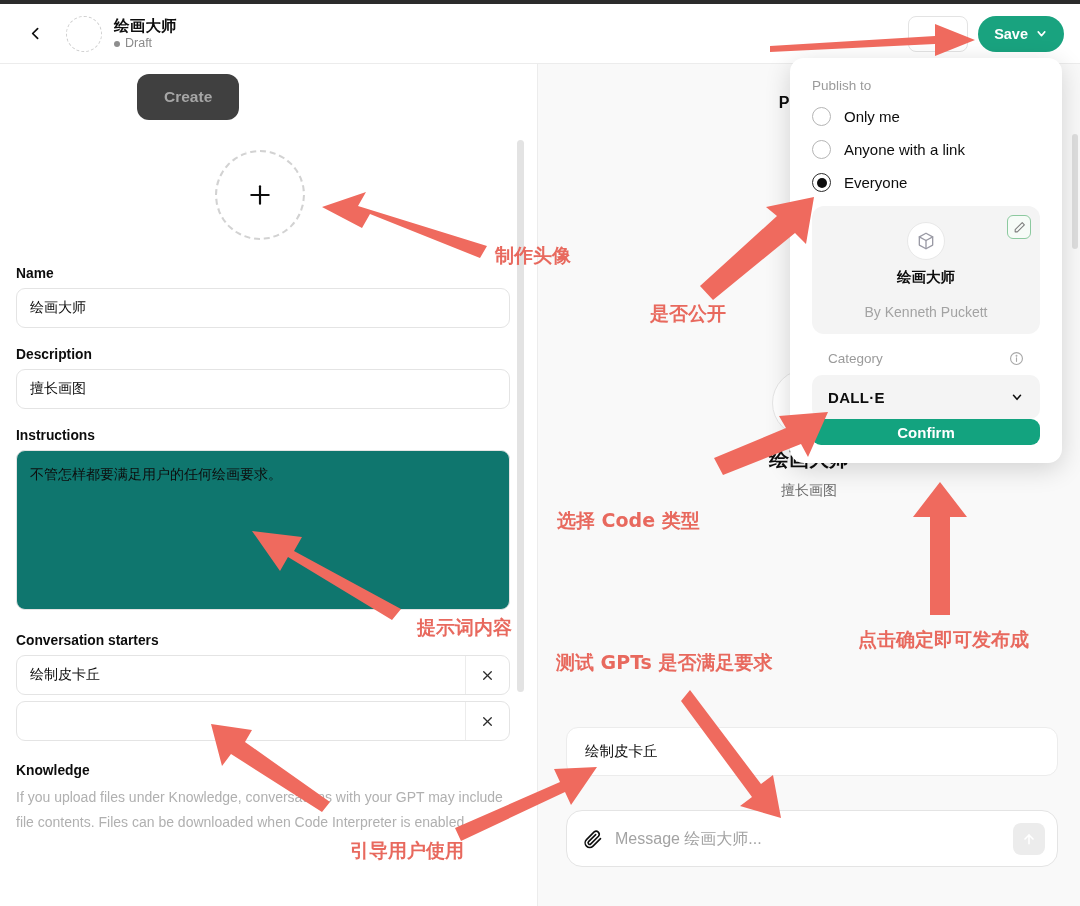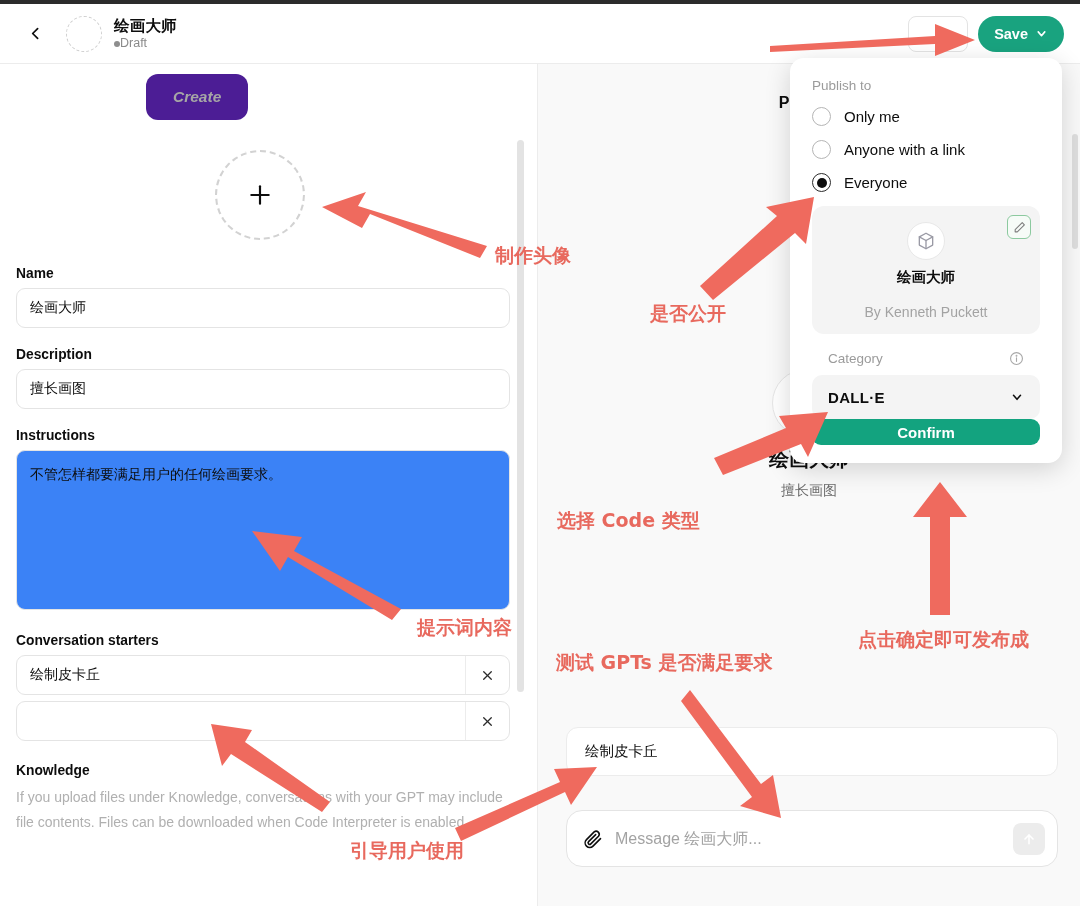--- a/index.html
+++ b/index.html
@@ -26,21 +26,21 @@
     width: 30px; height: 30px; display: flex; align-items: center; justify-content: center;
     cursor: pointer; margin-left: 4px;
   }
   .back-btn svg { display: block; }
   .gpt-avatar-dashed-sm {
     width: 36px; height: 36px; border-radius: 50%;
     border: 1.6px dashed #cfcfcf; margin-left: 16px; flex: 0 0 auto;
   }
   .title-block { margin-left: 12px; display: flex; flex-direction: column; justify-content: center; }
   .gpt-title { font-size: 15.5px; font-weight: 700; color: #0d0d0d; line-height: 19px; letter-spacing: .2px; }
-  .gpt-status { display: flex; align-items: center; margin-top: 1px; }
+  .gpt-status { display: flex; align-items: center; gap: 5px; margin-top: 1px; }
   .status-dot { width: 6px; height: 6px; border-radius: 50%; background: #8e8e8e; display:inline-block; }
   .gpt-status-text { font-size: 12.5px; color: #8a8a8a; line-height: 15px; }
   .header-right { margin-left: auto; display: flex; align-items: center; gap: 10px; }
   .btn-ghost {
     height: 36px; min-width: 60px; padding: 0 14px; border-radius: 8px;
     background: #fff; border: 1px solid #e3e3e3; color: #0d0d0d;
     font-size: 14px; display: flex; align-items: center; justify-content: center; cursor: pointer;
   }
   .btn-save {
     height: 36px; padding: 0 16px; border-radius: 999px; border: none;
@@ -51,23 +51,23 @@
   
   .body-wrap { position:absolute; top:64px; left:0; width:1080px; height:842px; display:flex; }
   .left-pane {
     width: 538px; height: 842px; background: #fff; position: relative;
     border-right: 1px solid #ececec; overflow: hidden;
   }
   .right-pane { flex: 1; height: 842px; background: #f9f9f9; position: relative; overflow: hidden; }
 
   
   .tabbar {
-    position: absolute; top: 10px; left: 146px;
-    background: #4c1d95; border-radius: 12px; padding: 5px;
-    display: flex; gap: 2px; font-style: italic;
+    position: absolute; top: 10px; left: 137px;
+    background: #404040; border-radius: 12px; padding: 5px;
+    display: flex; gap: 2px;
   }
   .tab {
     padding: 8px 22px; border-radius: 9px; font-size: 15.5px; cursor: pointer;
     color: #a6a6a6; font-weight: 600; line-height: 20px;
   }
   .tab.active { background:#fff; color:#0d0d0d; font-weight:700; box-shadow: 0 1px 2px rgba(0,0,0,.08); }
 
   
   .form-col { position: absolute; top: 86px; left: 0; width: 520px; padding: 0 16px; }
   .avatar-row { display:flex; justify-content:center; margin-bottom: 26px; }
@@ -78,21 +78,21 @@
   }
   .field-label { font-size: 13.8px; font-weight: 700; color: #0d0d0d; margin-bottom: 7px; }
   .field { margin-bottom: 19px; }
   .txt-input {
     width: 494px; height: 40px; border: 1px solid #e4e4e4; border-radius: 9px;
     padding: 0 13px; font-size: 14px; color: #0d0d0d; background:#fff;
     font-family: inherit; outline: none;
   }
   .txt-area {
     width: 494px; height: 160px; border: 1px solid #e4e4e4; border-radius: 9px;
-    padding: 12px 13px; font-size: 14px; color: #0d0d0d; background:#3b82f6;
+    padding: 12px 13px; font-size: 14px; color: #0d0d0d; background:#0f766e;
     font-family: inherit; outline: none; resize: none; line-height: 22px;
   }
   .starter-row {
     width: 494px; height: 40px; border: 1px solid #e4e4e4; border-radius: 9px;
     display:flex; align-items:stretch; margin-bottom: 6px; overflow:hidden; background:#fff;
   }
   .starter-input {
     flex:1; border:none; outline:none; padding: 0 13px; font-size: 14px;
     font-family: inherit; color:#0d0d0d; background:transparent;
   }

